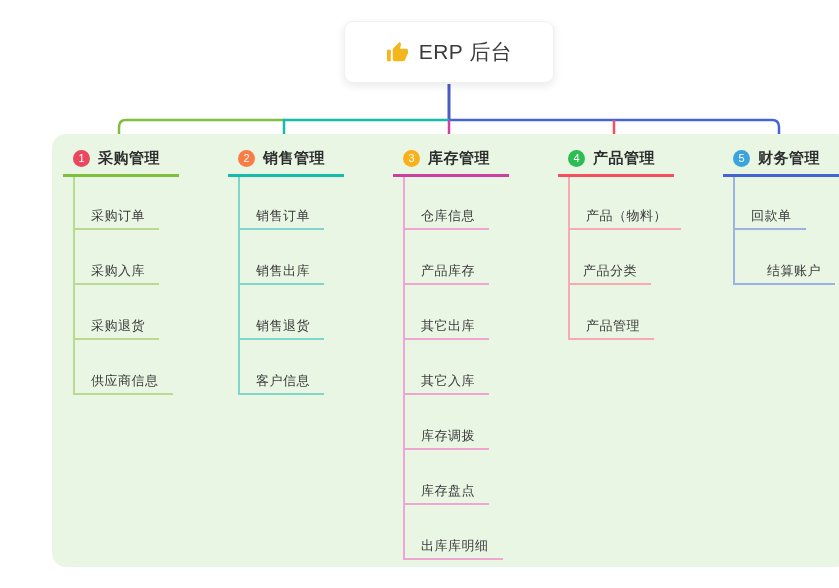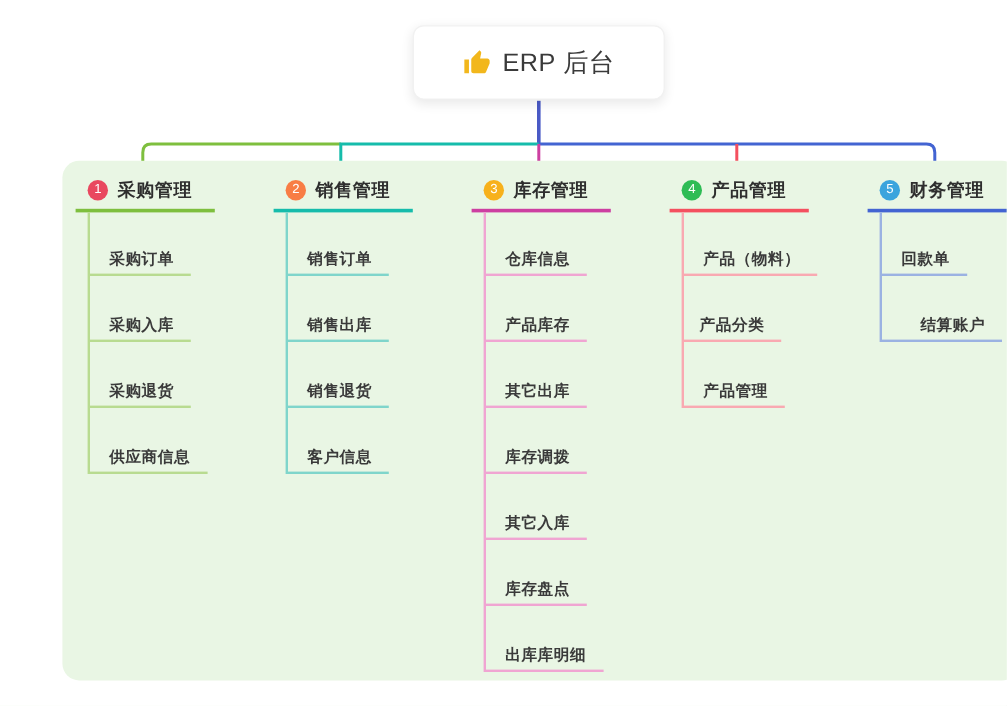--- a/index.html
+++ b/index.html
@@ -39,21 +39,21 @@
   .blabel{font-size:15px;color:#2e2e2e;font-weight:700;white-space:nowrap;letter-spacing:0.5px;}
   .children{
     margin-left:10px;width:max-content;
     border-left:2px solid #ccc;
   }
   .child{
     width:max-content;
     border-bottom:2px solid #ccc;
     padding:32px 14px 4px 16px;
     font-size:13px;line-height:17px;color:#3a3a3a;
-    white-space:nowrap;cursor:pointer;letter-spacing:0.5px;font-weight:bold;
+    white-space:nowrap;cursor:pointer;letter-spacing:0.5px;
   }
   .child:first-child{padding-top:30px;}
 </style>
 </head>
 <body>
 
 <div class="stage">
 
   <svg class="connectors" width="839" height="588" viewBox="0 0 839 588">
       <path d="M417,84 L417,120" fill="none" stroke="#4a5ac6" stroke-width="3"></path>
@@ -98,22 +98,22 @@
   </div>
       <div class="branch" style="left: 341px;">
     <div class="bh" style="border-bottom-color: rgb(205, 63, 161);">
       <span class="badge" style="background: rgb(247, 177, 27); color: rgb(255, 255, 255);">3</span>
       <span class="blabel">库存管理</span>
     </div>
     <div class="children" style="border-left-color: rgb(240, 165, 210);">
           <div class="child" style="border-bottom-color: rgb(240, 165, 210);">仓库信息</div>
           <div class="child" style="border-bottom-color: rgb(240, 165, 210);">产品库存</div>
           <div class="child" style="border-bottom-color: rgb(240, 165, 210);">其它出库</div>
+          <div class="child" style="border-bottom-color: rgb(240, 165, 210);">其它入库</div>
           <div class="child" style="border-bottom-color: rgb(240, 165, 210);">库存调拨</div>
-          <div class="child" style="border-bottom-color: rgb(240, 165, 210);">其它入库</div>
           <div class="child" style="border-bottom-color: rgb(240, 165, 210);">库存盘点</div>
           <div class="child" style="border-bottom-color: rgb(240, 165, 210);">出库库明细</div>
         </div>
   </div>
       <div class="branch" style="left: 506px;">
     <div class="bh" style="border-bottom-color: rgb(244, 80, 95);">
       <span class="badge" style="background: rgb(46, 188, 85); color: rgb(255, 255, 255);">4</span>
       <span class="blabel">产品管理</span>
     </div>
     <div class="children" style="border-left-color: rgb(249, 169, 177);">

